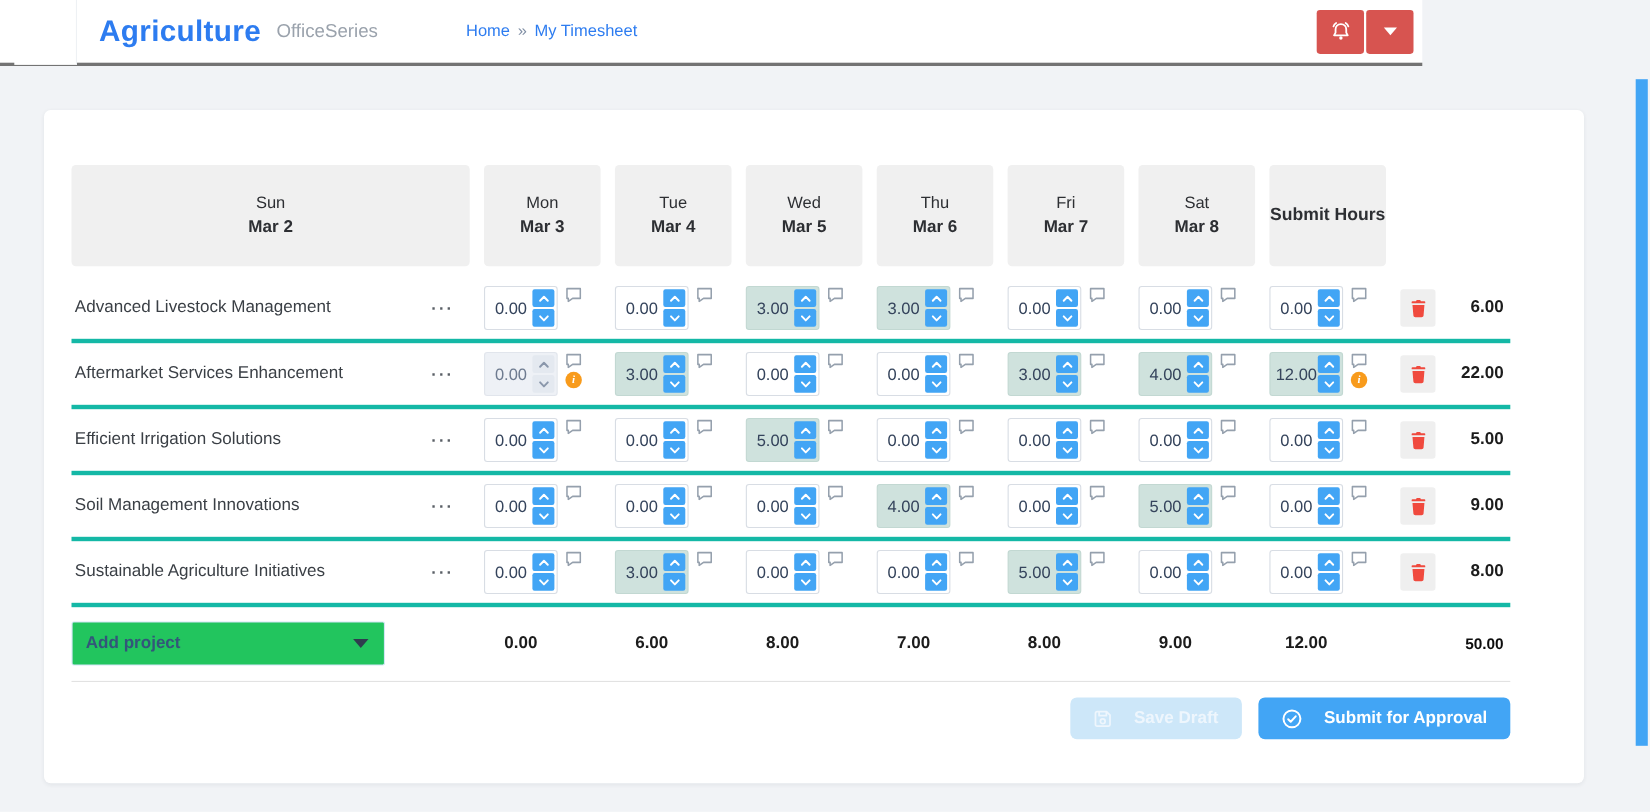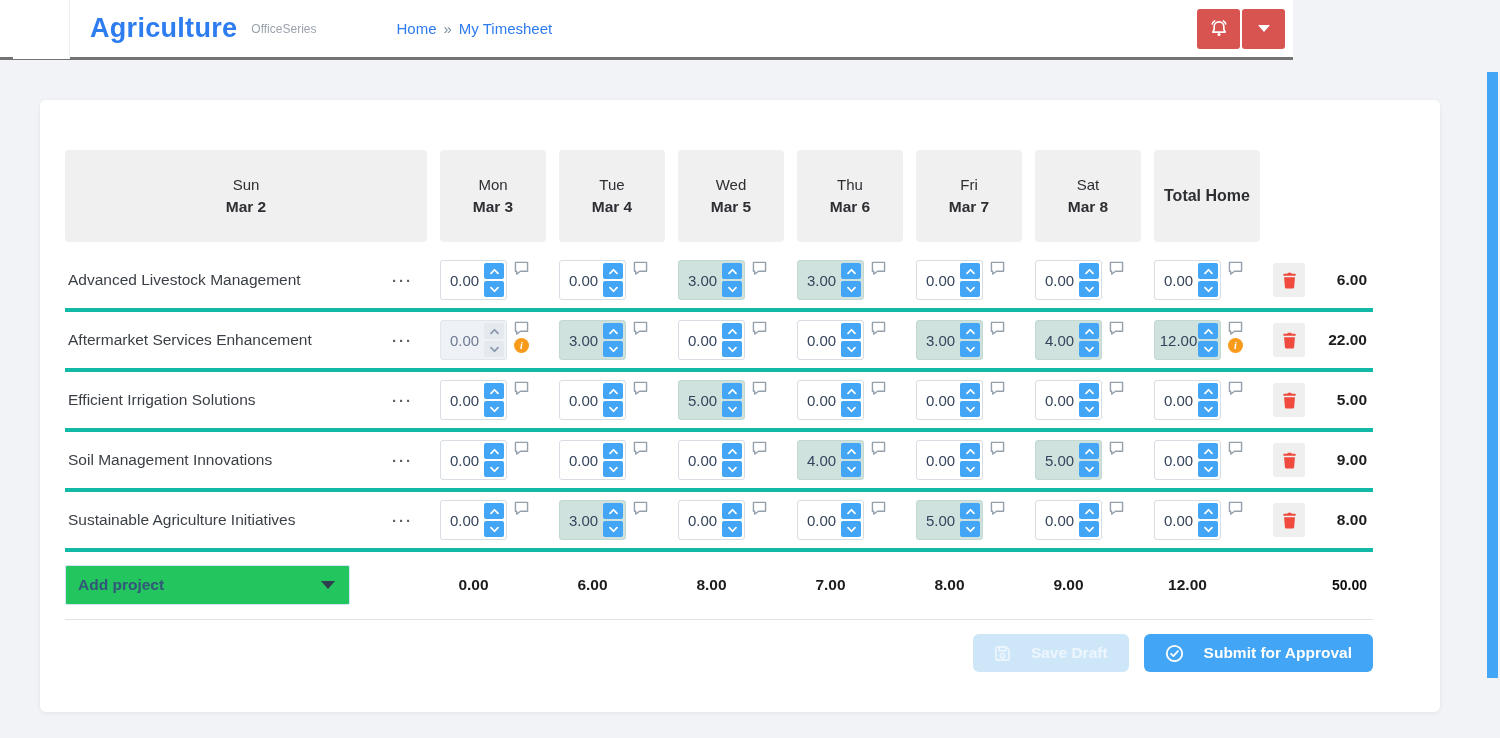--- a/index.html
+++ b/index.html
@@ -22,21 +22,21 @@
     background:#fff;border-bottom:3px solid #737373;
     display:flex;align-items:center;z-index:5;padding-left:13px;
   }
   .hamburger{
     width:57px;height:60px;display:flex;align-items:center;justify-content:center;
     border-right:1px solid #eef1f4;cursor:pointer;background:#fff;border-top:none;border-left:none;border-bottom:none;
   }
   .hamburger .bars{width:27px;}
   .hamburger .bar{height:3px;background:var(--brand);border-radius:2px;margin:5px 0;}
   .brand{font-size:27px;font-weight:bold;color:var(--brand);margin-left:20px;letter-spacing:.3px;}
-  .suite{font-size:12px;color:#9aa2ac;margin-left:14px;}
+  .suite{font-size:17px;color:#9aa2ac;margin-left:14px;}
   .breadcrumb{margin-left:80px;font-size:15px;display:flex;gap:7px;}
   .breadcrumb .crumb{color:var(--brand);text-decoration:none;cursor:pointer;}
   .breadcrumb .sep{color:#7f8ea4;font-size:15px;}
   .top-actions{margin-left:auto;margin-right:8px;display:flex;gap:2px;}
   .top-btn{
     width:43px;height:40px;background:var(--danger);border:none;border-radius:3px;
     display:flex;align-items:center;justify-content:center;cursor:pointer;color:#fff;
   }
   .caret-down-white{
     width:0;height:0;border-left:6px solid transparent;border-right:6px solid transparent;
@@ -182,21 +182,21 @@
         <span class="daydate">Mar 6</span>
       </div>
       <div class="hcell">
         <span class="dayname">Fri</span>
         <span class="daydate">Mar 7</span>
       </div>
       <div class="hcell">
         <span class="dayname">Sat</span>
         <span class="daydate">Mar 8</span>
       </div>
-      <div class="hcell total" id="total-hcell">Total Home</div>
+      <div class="hcell total" id="total-hcell">Submit Hours</div>
   </div>
 
   <div id="rows">
       <div class="grid data-row">
         <div class="act-cell">
           <span class="act-label">Advanced Livestock Management</span>
           <span class="row-menu">···</span>
         </div>
         <div class="daycell">
           <div class="spin-input normal">

